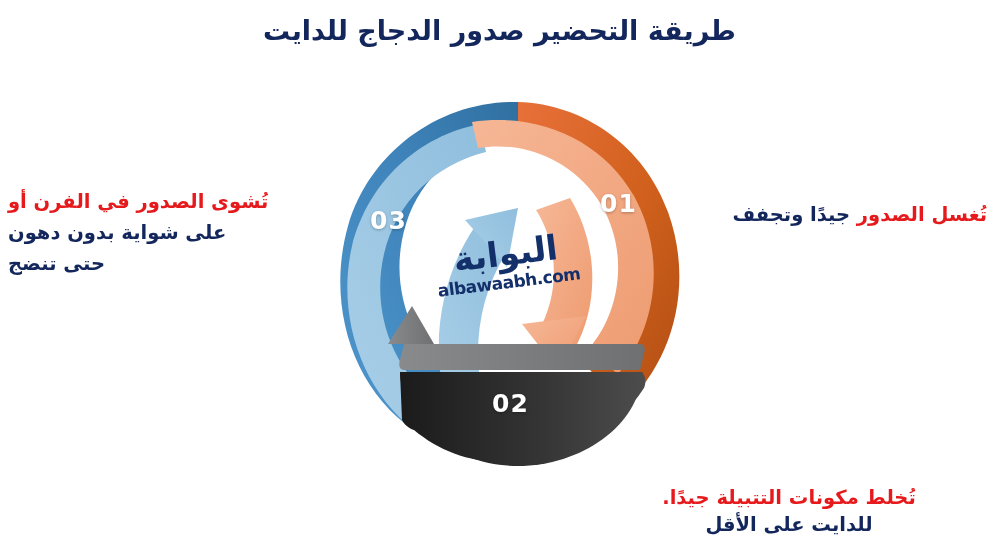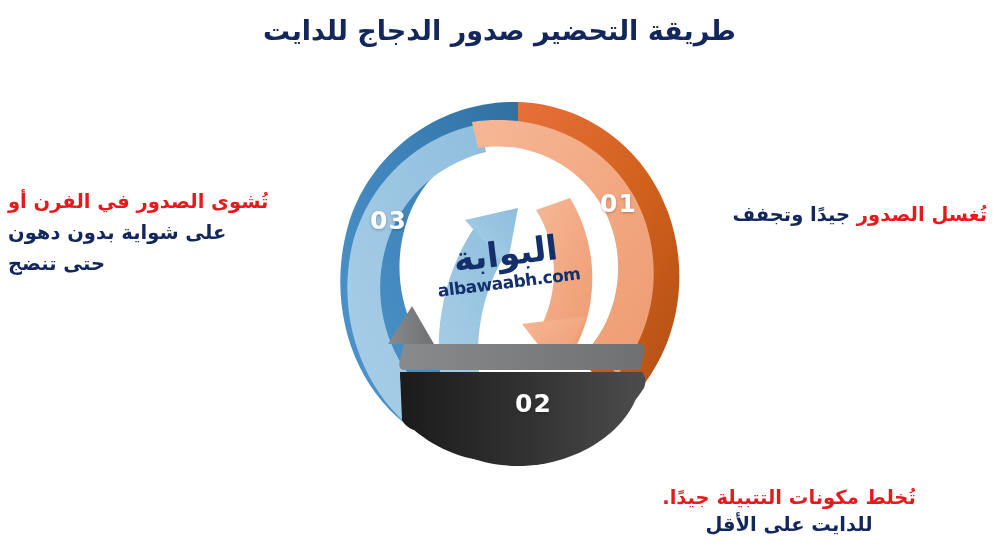--- a/index.html
+++ b/index.html
@@ -51,21 +51,21 @@
     position: absolute;
     color: #ffffff;
     font-size: 25px;
     font-weight: bold;
     letter-spacing: 1px;
     direction: ltr;
     text-shadow: 0 1px 3px rgba(0,0,0,0.28);
     pointer-events: none;
   }
   .num-01 { left: 278px; top: 111px; }
-  .num-02 { left: 170px; top: 311px; margin-left: 23px; }
+  .num-02 { left: 170px; top: 311px; }
   .num-03 { left: 48px;  top: 128px; }
 
   
   .center-logo {
     position: absolute;
     left: 107px;
     top: 158px;
     width: 160px;
     height: 92px;
     transform: rotate(-7deg);

